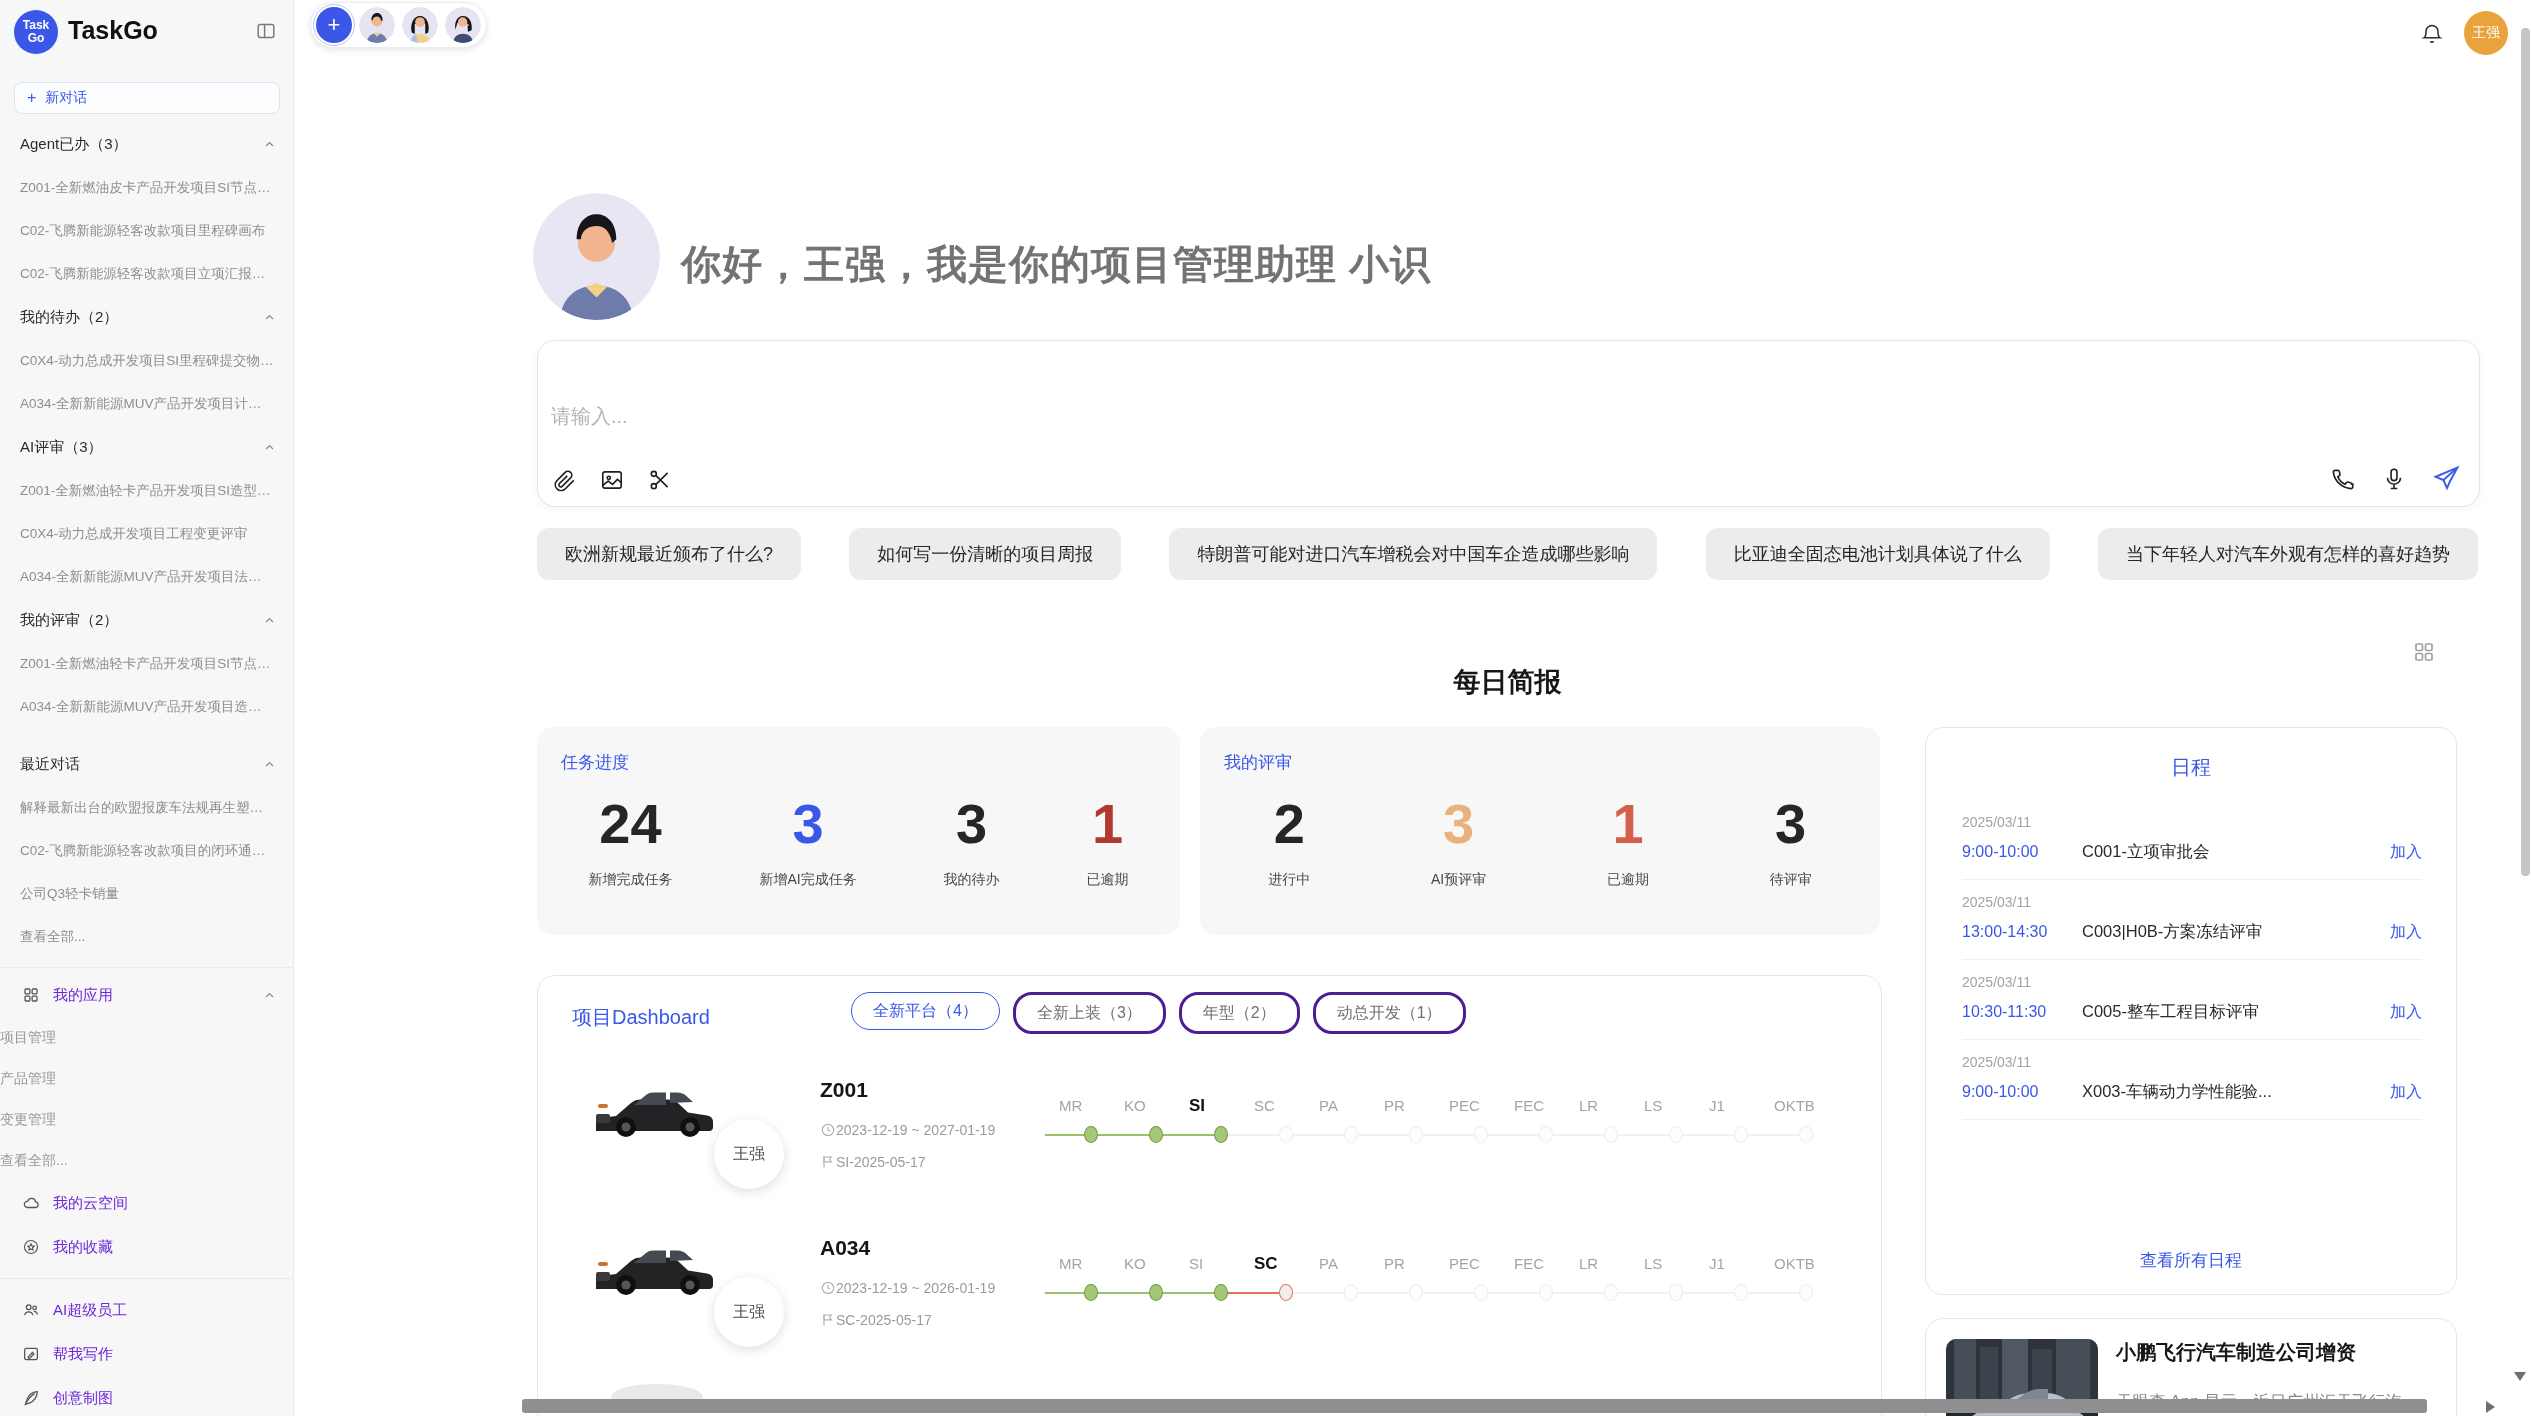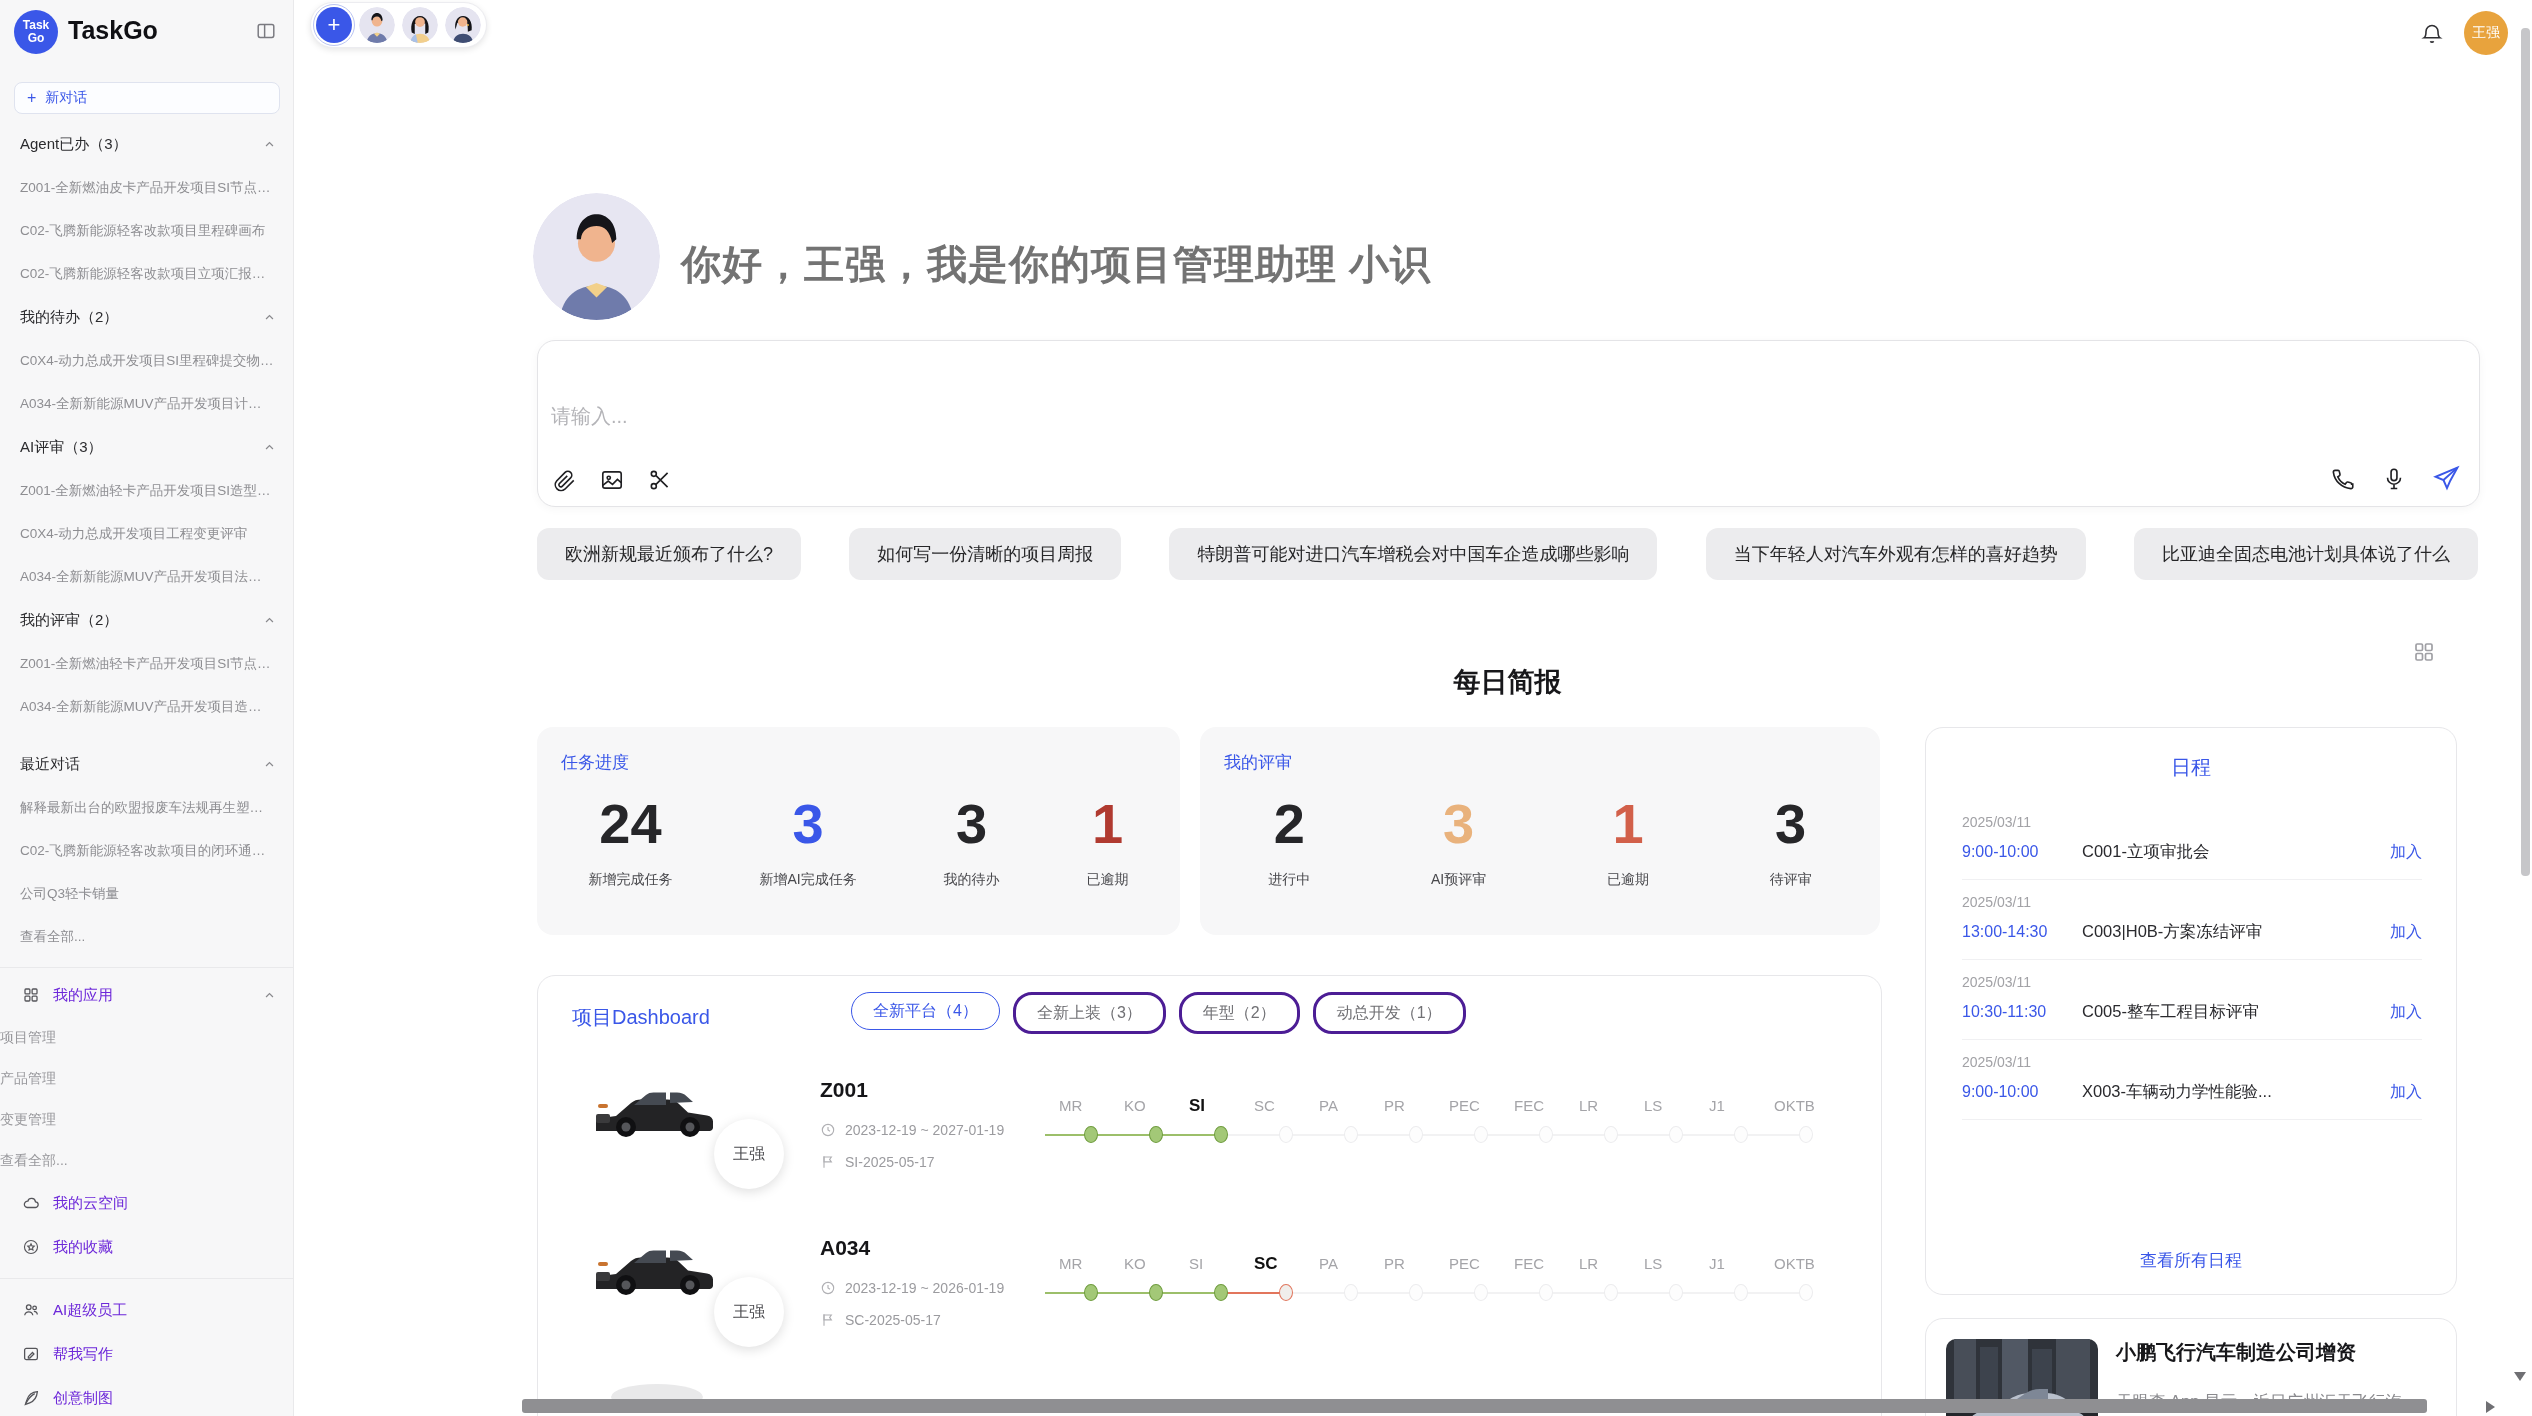--- a/index.html
+++ b/index.html
@@ -63,21 +63,21 @@
   .dash-title{position:absolute;left:34px;top:28px;font-size:20px;color:#3a57e8;}
   .dash-pills{position:absolute;left:313px;top:16px;display:flex;gap:13px;}
   .pill{height:36px;line-height:36px;border-radius:19px;padding:0 21px;font-size:16px;background:#fff;border:3px solid #4c1d95;color:#707074;cursor:pointer;white-space:nowrap;}
   .pill.active{border:1.5px solid #3a57e8;color:#3a57e8;}
   .proj{position:absolute;left:34px;right:20px;height:150px;}
   #proj-0{top:90px;} #proj-1{top:248px;}
   .car{position:absolute;left:14px;top:8px;width:140px;height:70px;}
   .owner-badge{position:absolute;left:142px;top:53px;width:70px;height:70px;border-radius:50%;background:#fff;
     box-shadow:0 3px 12px rgba(0,0,0,.13);display:flex;align-items:center;justify-content:center;font-size:16px;color:#4a4a4e;}
   .proj-code{position:absolute;left:248px;top:12px;font-size:21px;font-weight:700;color:#151518;}
-  .proj-meta{position:absolute;left:248px;display:flex;align-items:center;gap:9px;font-size:14px;color:#9b9b9f;}
+  .proj-meta{position:absolute;left:248px;display:flex;align-items:center;font-size:14px;color:#9b9b9f;}
   .proj-meta .m-icon{width:16px;height:16px;color:#b0b0b4;}
   .meta1{top:56px;} .meta2{top:88px;}
   .ms-block{position:absolute;left:487px;top:28px;width:785px;}
   .ms-labels{display:flex;}
   .ms-label{width:65px;text-align:left;font-size:15px;color:#a4a4a8;line-height:24px;}
   .ms-label.cur{color:#111;font-weight:700;font-size:17px;}
   .ms-track{position:relative;height:22px;margin-top:6px;}
   .ms-line{position:absolute;top:10px;height:2px;background:#f2f2f3;}
   .ms-line.done{background:#9cbf6a;}
   .ms-line.over{background:#e2755c;}
@@ -353,22 +353,22 @@
           <path d="M9.5 13.3 21 3"></path>
         </svg>
     </span>
   </div>
 </div>
 
 <div class="chips">
     <div class="chip">欧洲新规最近颁布了什么?</div>
     <div class="chip">如何写一份清晰的项目周报</div>
     <div class="chip">特朗普可能对进口汽车增税会对中国车企造成哪些影响</div>
+    <div class="chip">比亚迪全固态电池计划具体说了什么</div>
     <div class="chip">当下年轻人对汽车外观有怎样的喜好趋势</div>
-    <div class="chip">比亚迪全固态电池计划具体说了什么</div>
   </div>
 
 <div class="brief-title">每日简报</div>
 <div class="brief-grid-icon">
   <svg viewBox="0 0 24 24" fill="none" stroke="currentColor" stroke-width="1.7">
       <rect x="4" y="4" width="6.5" height="6.5" rx="1.2"></rect>
       <rect x="13.5" y="4" width="6.5" height="6.5" rx="1.2"></rect>
       <rect x="4" y="13.5" width="6.5" height="6.5" rx="1.2"></rect>
       <rect x="13.5" y="13.5" width="6.5" height="6.5" rx="1.2"></rect>
     </svg>

